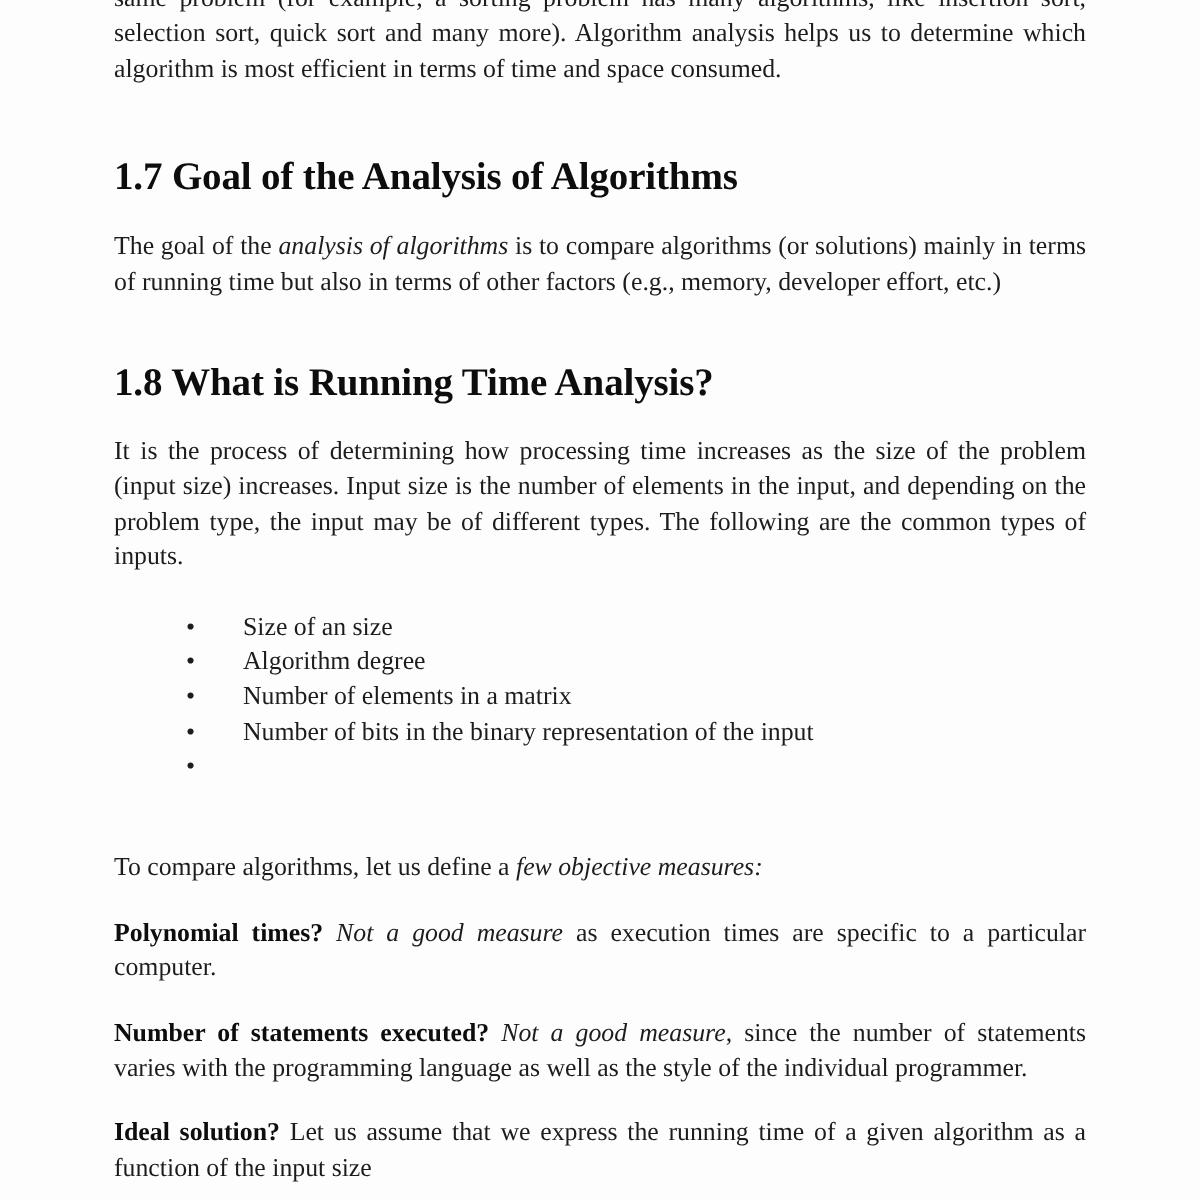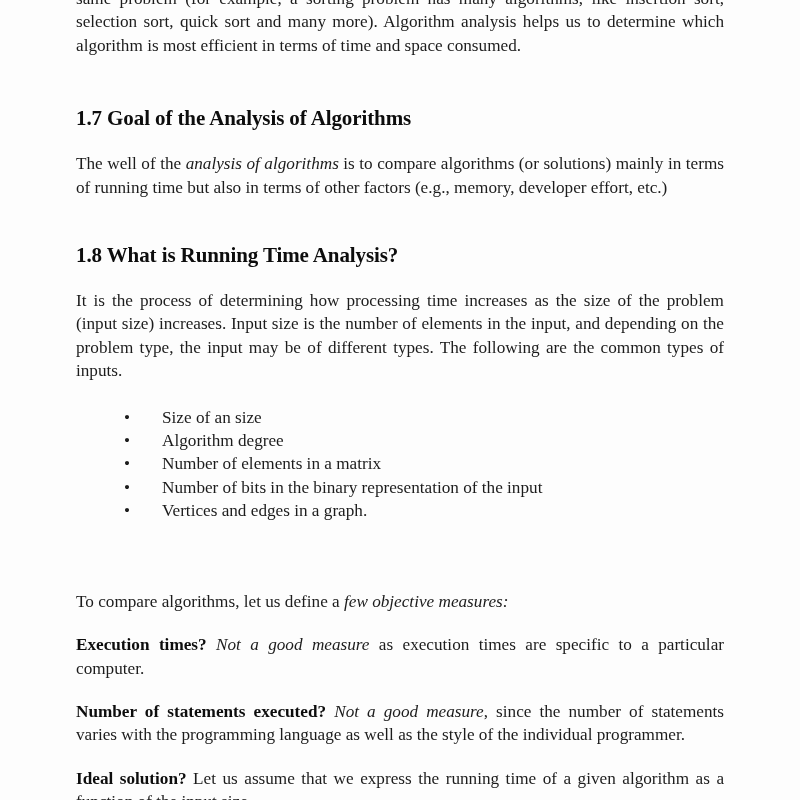--- a/index.html
+++ b/index.html
@@ -33,21 +33,21 @@
   p.body-para {
     font-size: 17.2px;
     line-height: 23.4px;
     text-align: justify;
     text-justify: inter-word;
     margin: 0;
     color: #1c1c1c;
   }
 
   h2.section-heading {
-    font-size: 21px;
+    font-size: 26px;
     font-weight: bold;
     line-height: 24px;
     margin: 0;
     color: #0d0d0d;
     letter-spacing: -0.1px;
   }
 
   
   .sp-after-intro { height: 49px; }
   .sp-h17-to-p    { height: 22px; }
@@ -88,50 +88,50 @@
   <div class="content">
 
     <p class="body-para">same problem (for example, a sorting problem has many algorithms, like insertion sort, selection sort, quick sort and many more). Algorithm analysis helps us to determine which algorithm is most efficient in terms of time and space consumed.</p>
 
     <div class="sp-after-intro"></div>
 
     <h2 class="section-heading">1.7 Goal of the Analysis of Algorithms</h2>
 
     <div class="sp-h17-to-p"></div>
 
-    <p class="body-para"><span>The well of the </span><em>analysis of algorithms</em><span> is to compare algorithms (or solutions) mainly in terms of running time but also in terms of other factors (e.g., memory, developer effort, etc.)</span></p>
+    <p class="body-para"><span>The goal of the </span><em>analysis of algorithms</em><span> is to compare algorithms (or solutions) mainly in terms of running time but also in terms of other factors (e.g., memory, developer effort, etc.)</span></p>
 
     <div class="sp-p-to-h18"></div>
 
     <h2 class="section-heading">1.8 What is Running Time Analysis?</h2>
 
     <div class="sp-h18-to-p"></div>
 
     <p class="body-para">It is the process of determining how processing time increases as the size of the problem (input size) increases. Input size is the number of elements in the input, and depending on the problem type, the input may be of different types. The following are the common types of inputs.</p>
 
     <div class="sp-p-to-list"></div>
 
     <ul class="input-list">
       <li><span class="bullet-glyph">•</span><span>Size of an size</span></li>
       <li><span class="bullet-glyph">•</span><span>Algorithm degree</span></li>
       <li><span class="bullet-glyph">•</span><span>Number of elements in a matrix</span></li>
       <li><span class="bullet-glyph">•</span><span>Number of bits in the binary representation of the input</span></li>
-      <li><span class="bullet-glyph">•</span><span>Vertices and edges in a graph.</span></li>
+      <li><span class="bullet-glyph">•</span></li>
     </ul>
 
     <div class="sp-list-to-h19"></div>
 
 
     <div class="sp-h19-to-p"></div>
 
     <p class="body-para"><span>To compare algorithms, let us define a </span><em>few objective measures:</em></p>
 
     <div class="sp-para-gap"></div>
 
-    <p class="body-para"><strong>Execution times?</strong> <em>Not a good measure</em><span> as execution times are specific to a particular computer.</span></p>
+    <p class="body-para"><strong>Polynomial times?</strong> <em>Not a good measure</em><span> as execution times are specific to a particular computer.</span></p>
 
     <div class="sp-para-gap"></div>
 
     <p class="body-para"><strong>Number of statements executed?</strong> <em>Not a good measure</em><span>, since the number of statements varies with the programming language as well as the style of the individual programmer.</span></p>
 
     <div class="sp-para-gap"></div>
 
     <p class="body-para"><strong>Ideal solution?</strong><span> Let us assume that we express the running time of a given algorithm as a function of the input size </span></p>
 
   </div>

